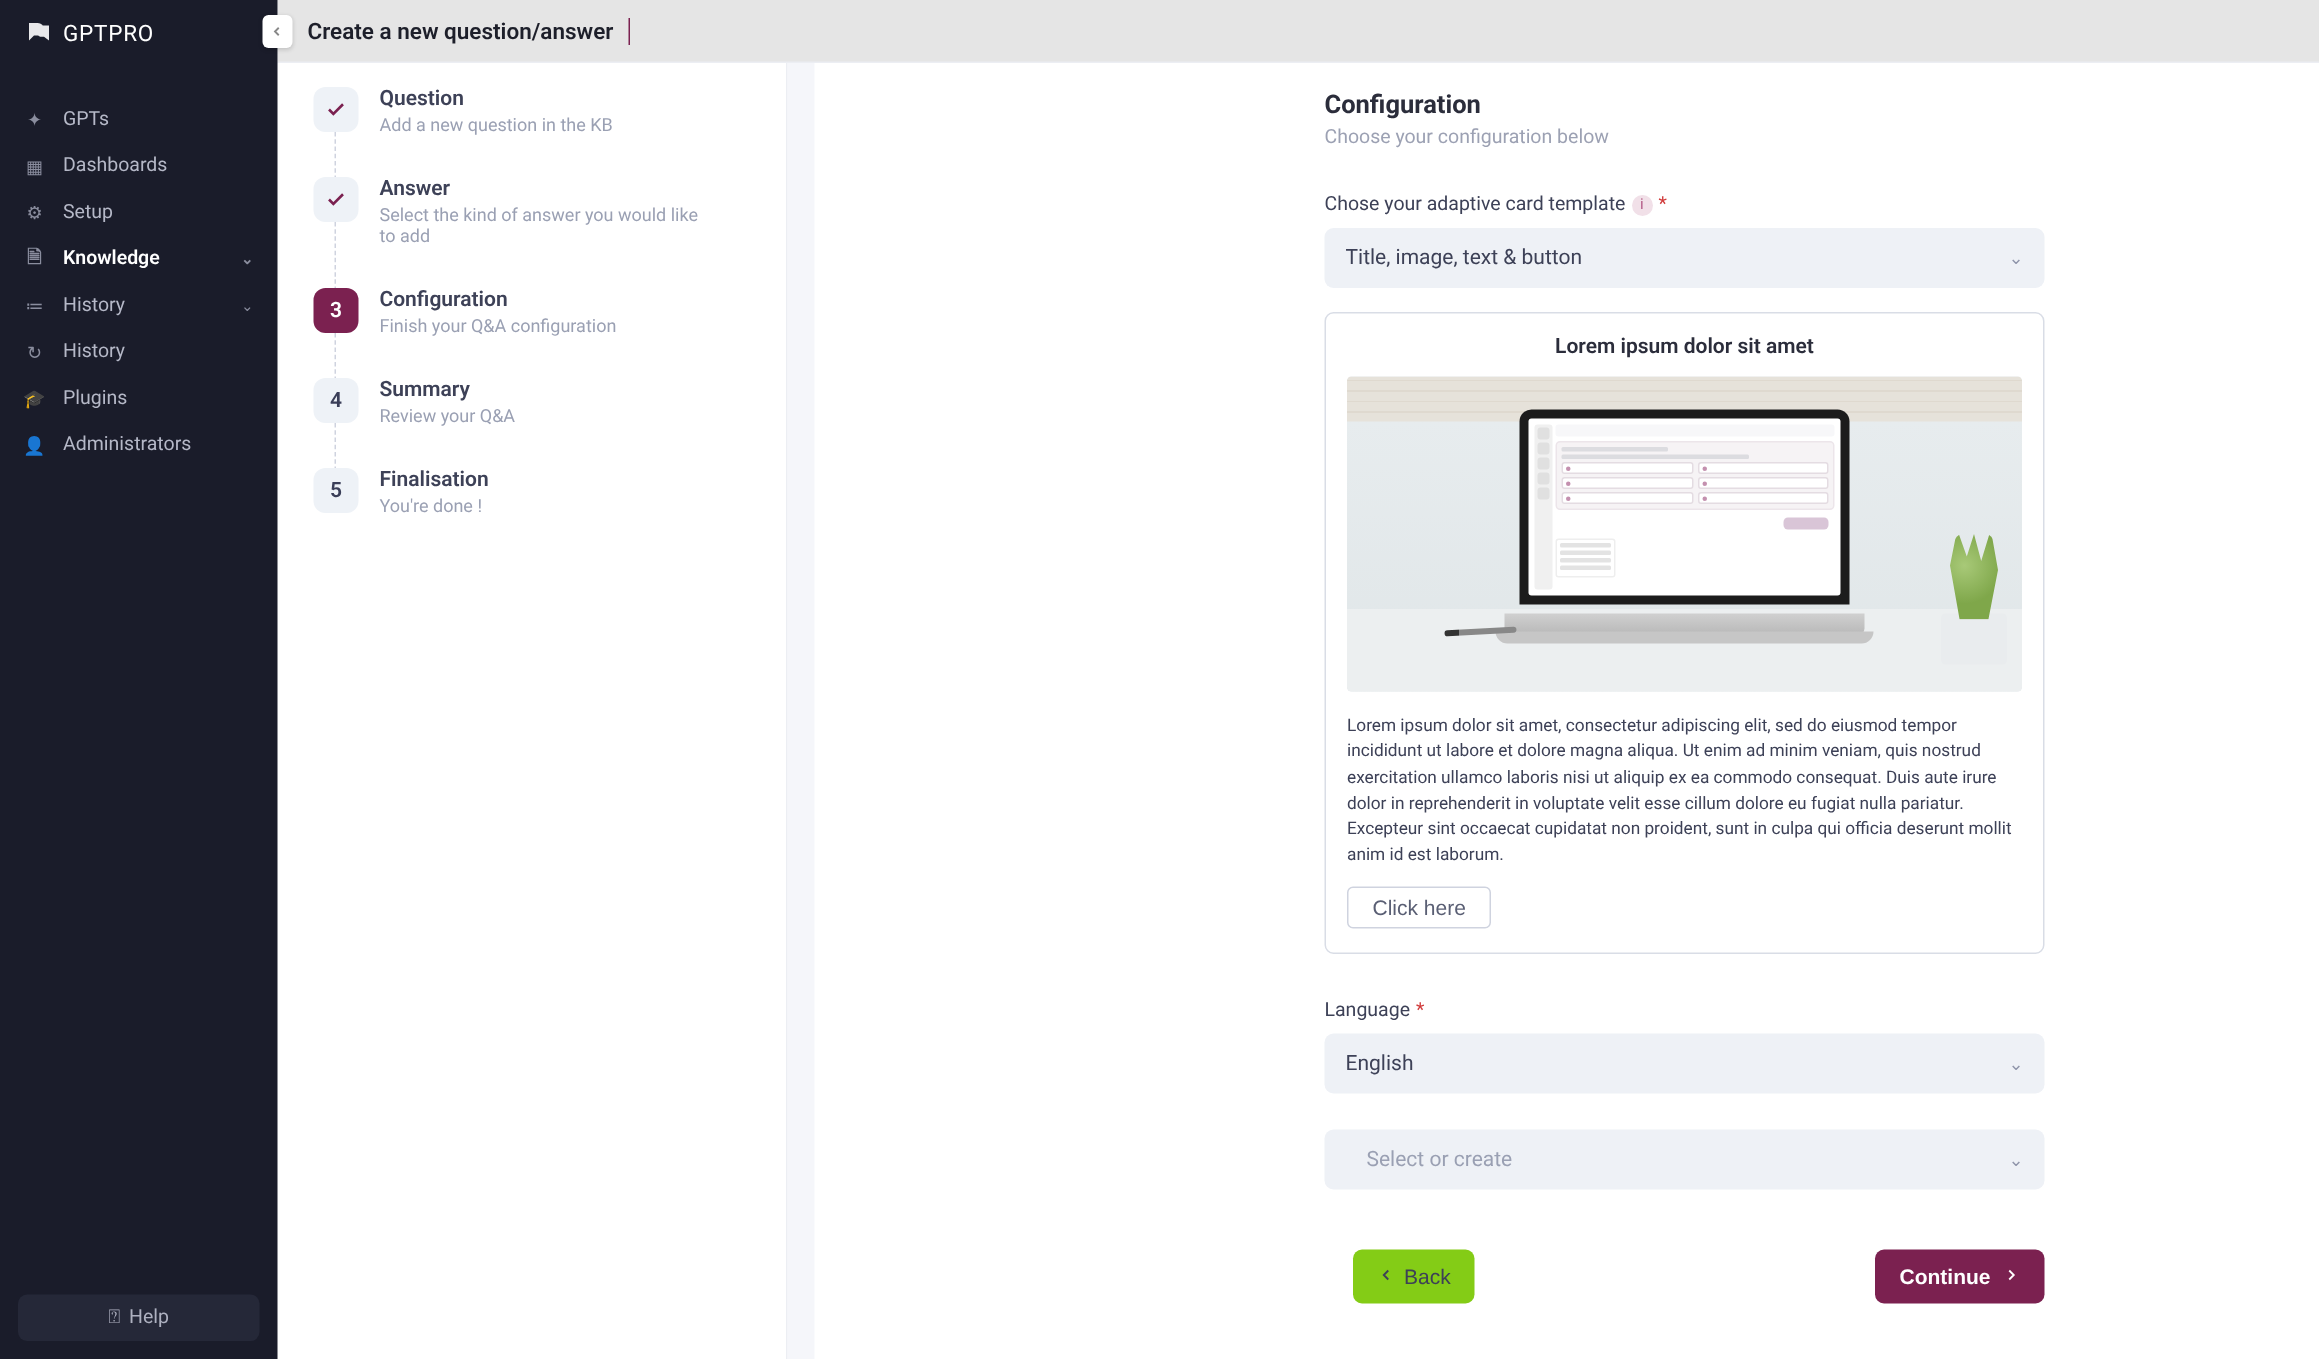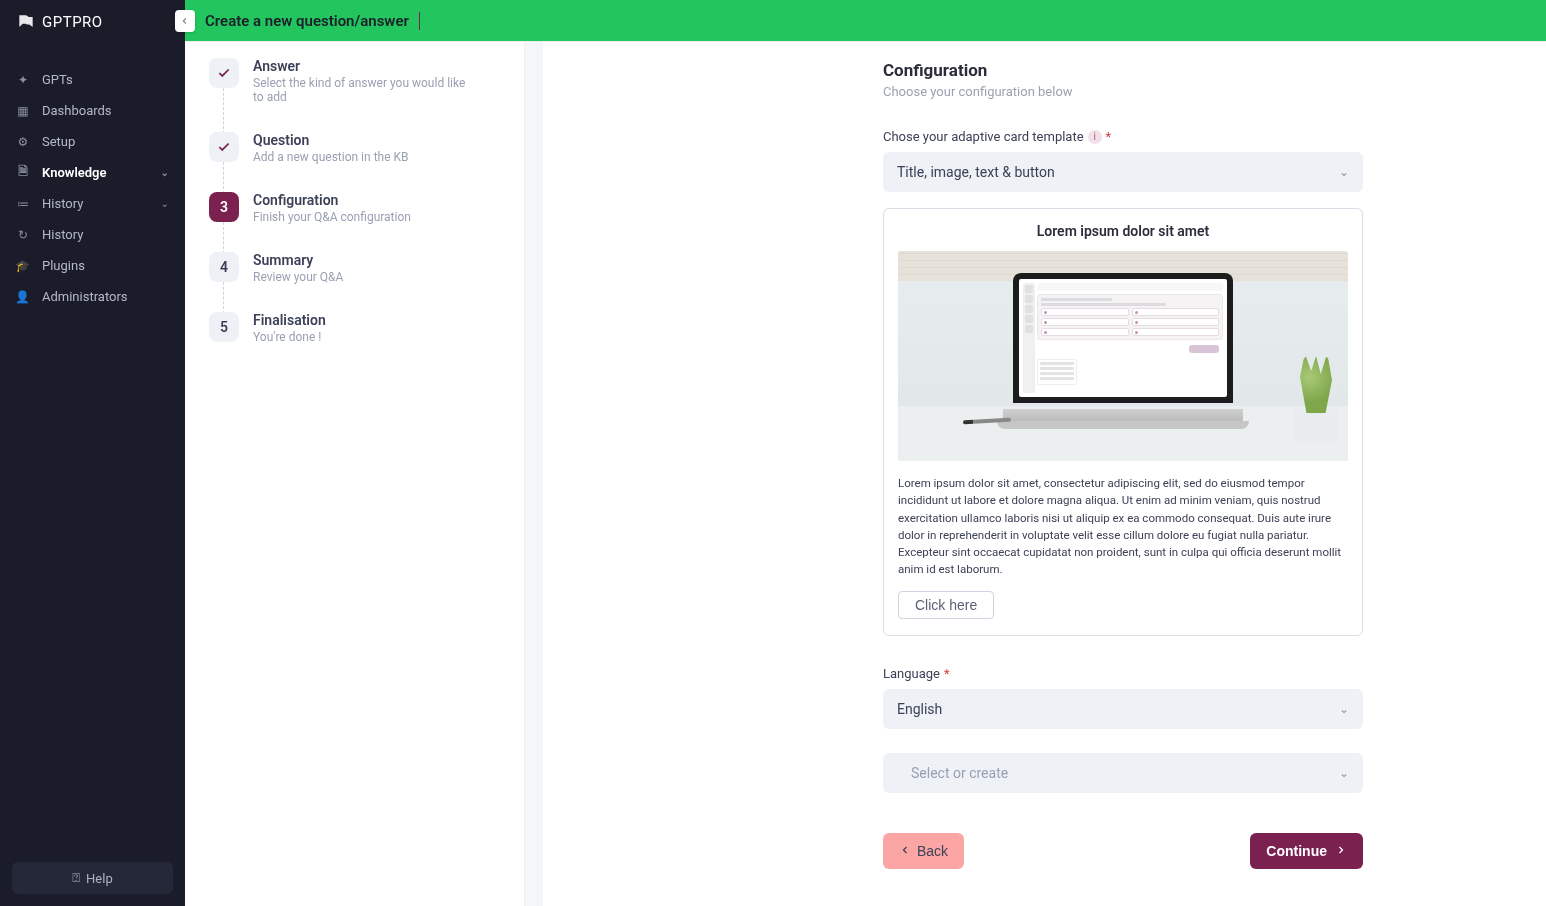--- a/index.html
+++ b/index.html
@@ -103,21 +103,21 @@
     }
 
     
     .main { flex:1; display:flex; flex-direction:column; background:#fff; }
     .topbar {
       height: 42px;
       display:flex;
       align-items:center;
       padding: 16px 20px;
       border-bottom:1px solid #eceef3;
-      background:#22c55e;
+      background:#e5e5e5;
     }
     .topbar-title { font-weight:600; font-size:15px; color:#1d1f2a; }
     .topbar-cursor {
       width:1px; height:18px; background:#7b2150; margin-left:10px;
     }
 
     
     .content-wrap {
       flex:1;
       background:#f5f6fa;
@@ -295,30 +295,31 @@
 
     .form-group { margin-bottom: 24px; }
 
     .footer-actions {
       display:flex;
       justify-content:space-between;
       align-items:center;
       margin-top: 40px;
     }
     .btn-back {
-      background:#fca5a5;
+      background:#84cc16;
       border:none;
       border-radius:6px;
       padding: 10px 16px;
       font-size:14px;
       color:#3d4157;
       display:flex;
       align-items:center;
       gap:6px;
       cursor:pointer;
+      margin-left:19px;
     }
     .btn-continue {
       background:#7b2150;
       border:none;
       border-radius:6px;
       padding: 10px 16px;
       font-size:14px;
       font-weight:600;
       color:#fff;
       display:flex;
@@ -405,35 +406,35 @@
 
       <div class="stepper-col">
 
         <div class="step done">
           <div class="step-badge">
             <svg width="14" height="14" viewBox="0 0 24 24" fill="none" stroke="#7b2150" stroke-width="3">
                 <path d="M4 12l5 5L20 6"></path>
               </svg>
           </div>
           <div class="step-body">
-            <div class="step-title">Answer</div>
-            <div class="step-sub">Select the kind of answer you would like to add</div>
+            <div class="step-title">Question</div>
+            <div class="step-sub">Add a new question in the KB</div>
           </div>
           <div class="step-connector"></div>
         </div>
 
         <div class="step done">
           <div class="step-badge">
             <svg width="14" height="14" viewBox="0 0 24 24" fill="none" stroke="#7b2150" stroke-width="3">
                 <path d="M4 12l5 5L20 6"></path>
               </svg>
           </div>
           <div class="step-body">
-            <div class="step-title">Question</div>
-            <div class="step-sub">Add a new question in the KB</div>
+            <div class="step-title">Answer</div>
+            <div class="step-sub">Select the kind of answer you would like to add</div>
           </div>
           <div class="step-connector"></div>
         </div>
 
         <div class="step current">
           <div class="step-badge">3</div>
           <div class="step-body">
             <div class="step-title">Configuration</div>
             <div class="step-sub">Finish your Q&amp;A configuration</div>
           </div>

